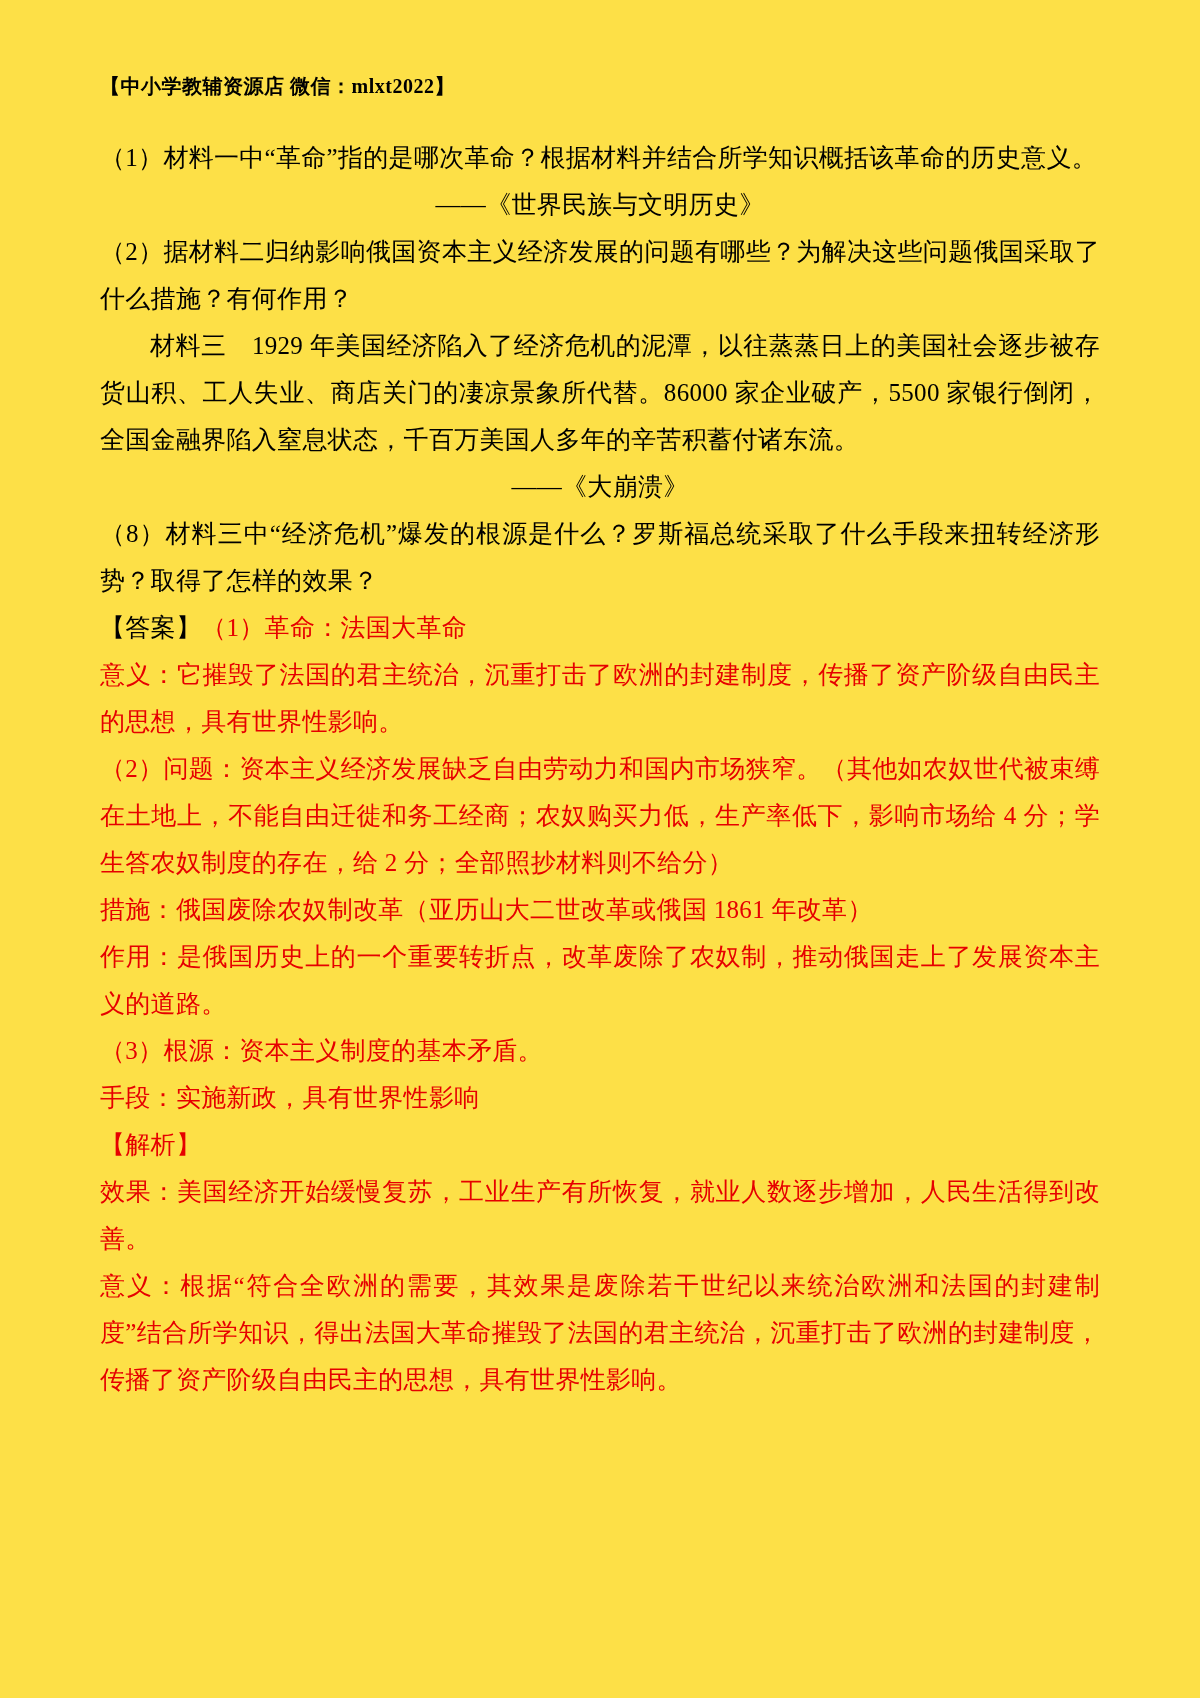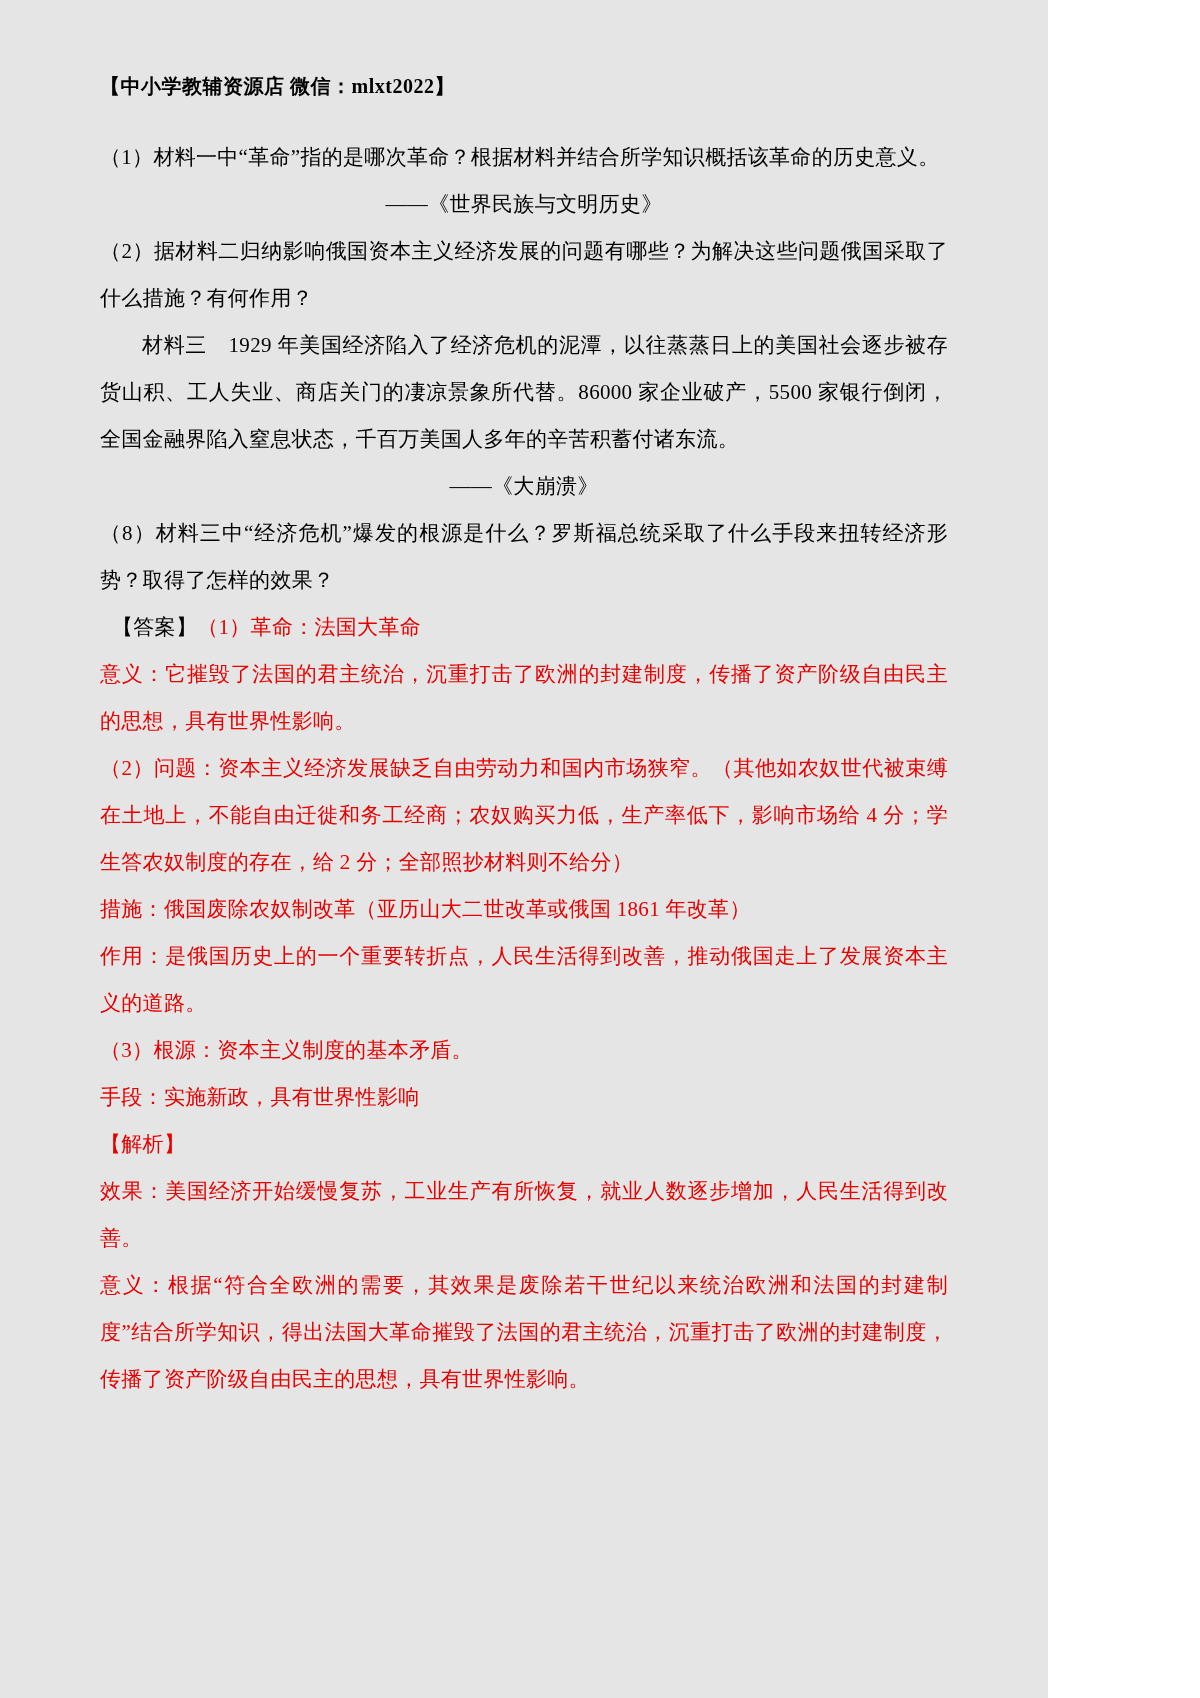--- a/index.html
+++ b/index.html
@@ -2,49 +2,49 @@
 <html><head>
 <meta charset="utf-8">
 <style>
   html, body {
     margin: 0;
     padding: 0;
     background: #ffffff;
   }
   .page {
     position: relative;
-    width: 1048px;
+    width: 1200px;
     min-height: 1698px;
     box-sizing: border-box;
-    background: #e5e5e5;
+    background: #fde047;
     padding: 72px 100px 0 100px;
     overflow: hidden;
     font-family: "Liberation Serif", "DejaVu Serif", serif;
     color: #000000;
   }
   .header {
     font-size: 20px;
     font-weight: bold;
     line-height: 28px;
     margin-bottom: 34px;
     letter-spacing: 0.5px;
   }
   .para {
     margin: 0;
-    font-size: 21px;
+    font-size: 25px;
     line-height: 47px;
     text-align: justify;
     text-justify: inter-ideograph;
     letter-spacing: 0.3px;
     word-break: break-all;
   }
   .indent { text-indent: 2em; }
   .right  { text-align: center; }
   .red    { color: #e60000; }
-  .black  { color: #000000; margin-left: 12px; }
+  .black  { color: #000000; }
 </style>
 </head>
 <body>
 
 <div class="page">
 
   <div class="header">【中小学教辅资源店 微信：mlxt2022】</div>
 
   <p class="para">（1）材料一中“革命”指的是哪次革命？根据材料并结合所学知识概括该革命的历史意义。</p>
 
@@ -62,21 +62,21 @@
   <p class="para">
     <span class="black">【答案】</span><span class="red">（1）革命：法国大革命</span>
   </p>
 
   <p class="para red">意义：它摧毁了法国的君主统治，沉重打击了欧洲的封建制度，传播了资产阶级自由民主的思想，具有世界性影响。</p>
 
   <p class="para red">（2）问题：资本主义经济发展缺乏自由劳动力和国内市场狭窄。（其他如农奴世代被束缚在土地上，不能自由迁徙和务工经商；农奴购买力低，生产率低下，影响市场给 4 分；学生答农奴制度的存在，给 2 分；全部照抄材料则不给分）</p>
 
   <p class="para red">措施：俄国废除农奴制改革（亚历山大二世改革或俄国 1861 年改革）</p>
 
-  <p class="para red">作用：是俄国历史上的一个重要转折点，人民生活得到改善，推动俄国走上了发展资本主义的道路。</p>
+  <p class="para red">作用：是俄国历史上的一个重要转折点，改革废除了农奴制，推动俄国走上了发展资本主义的道路。</p>
 
   <p class="para red">（3）根源：资本主义制度的基本矛盾。</p>
 
   <p class="para red">手段：实施新政，具有世界性影响</p>
 
   <p class="para red">【解析】</p>
 
   <p class="para red">效果：美国经济开始缓慢复苏，工业生产有所恢复，就业人数逐步增加，人民生活得到改善。</p>
 
 

